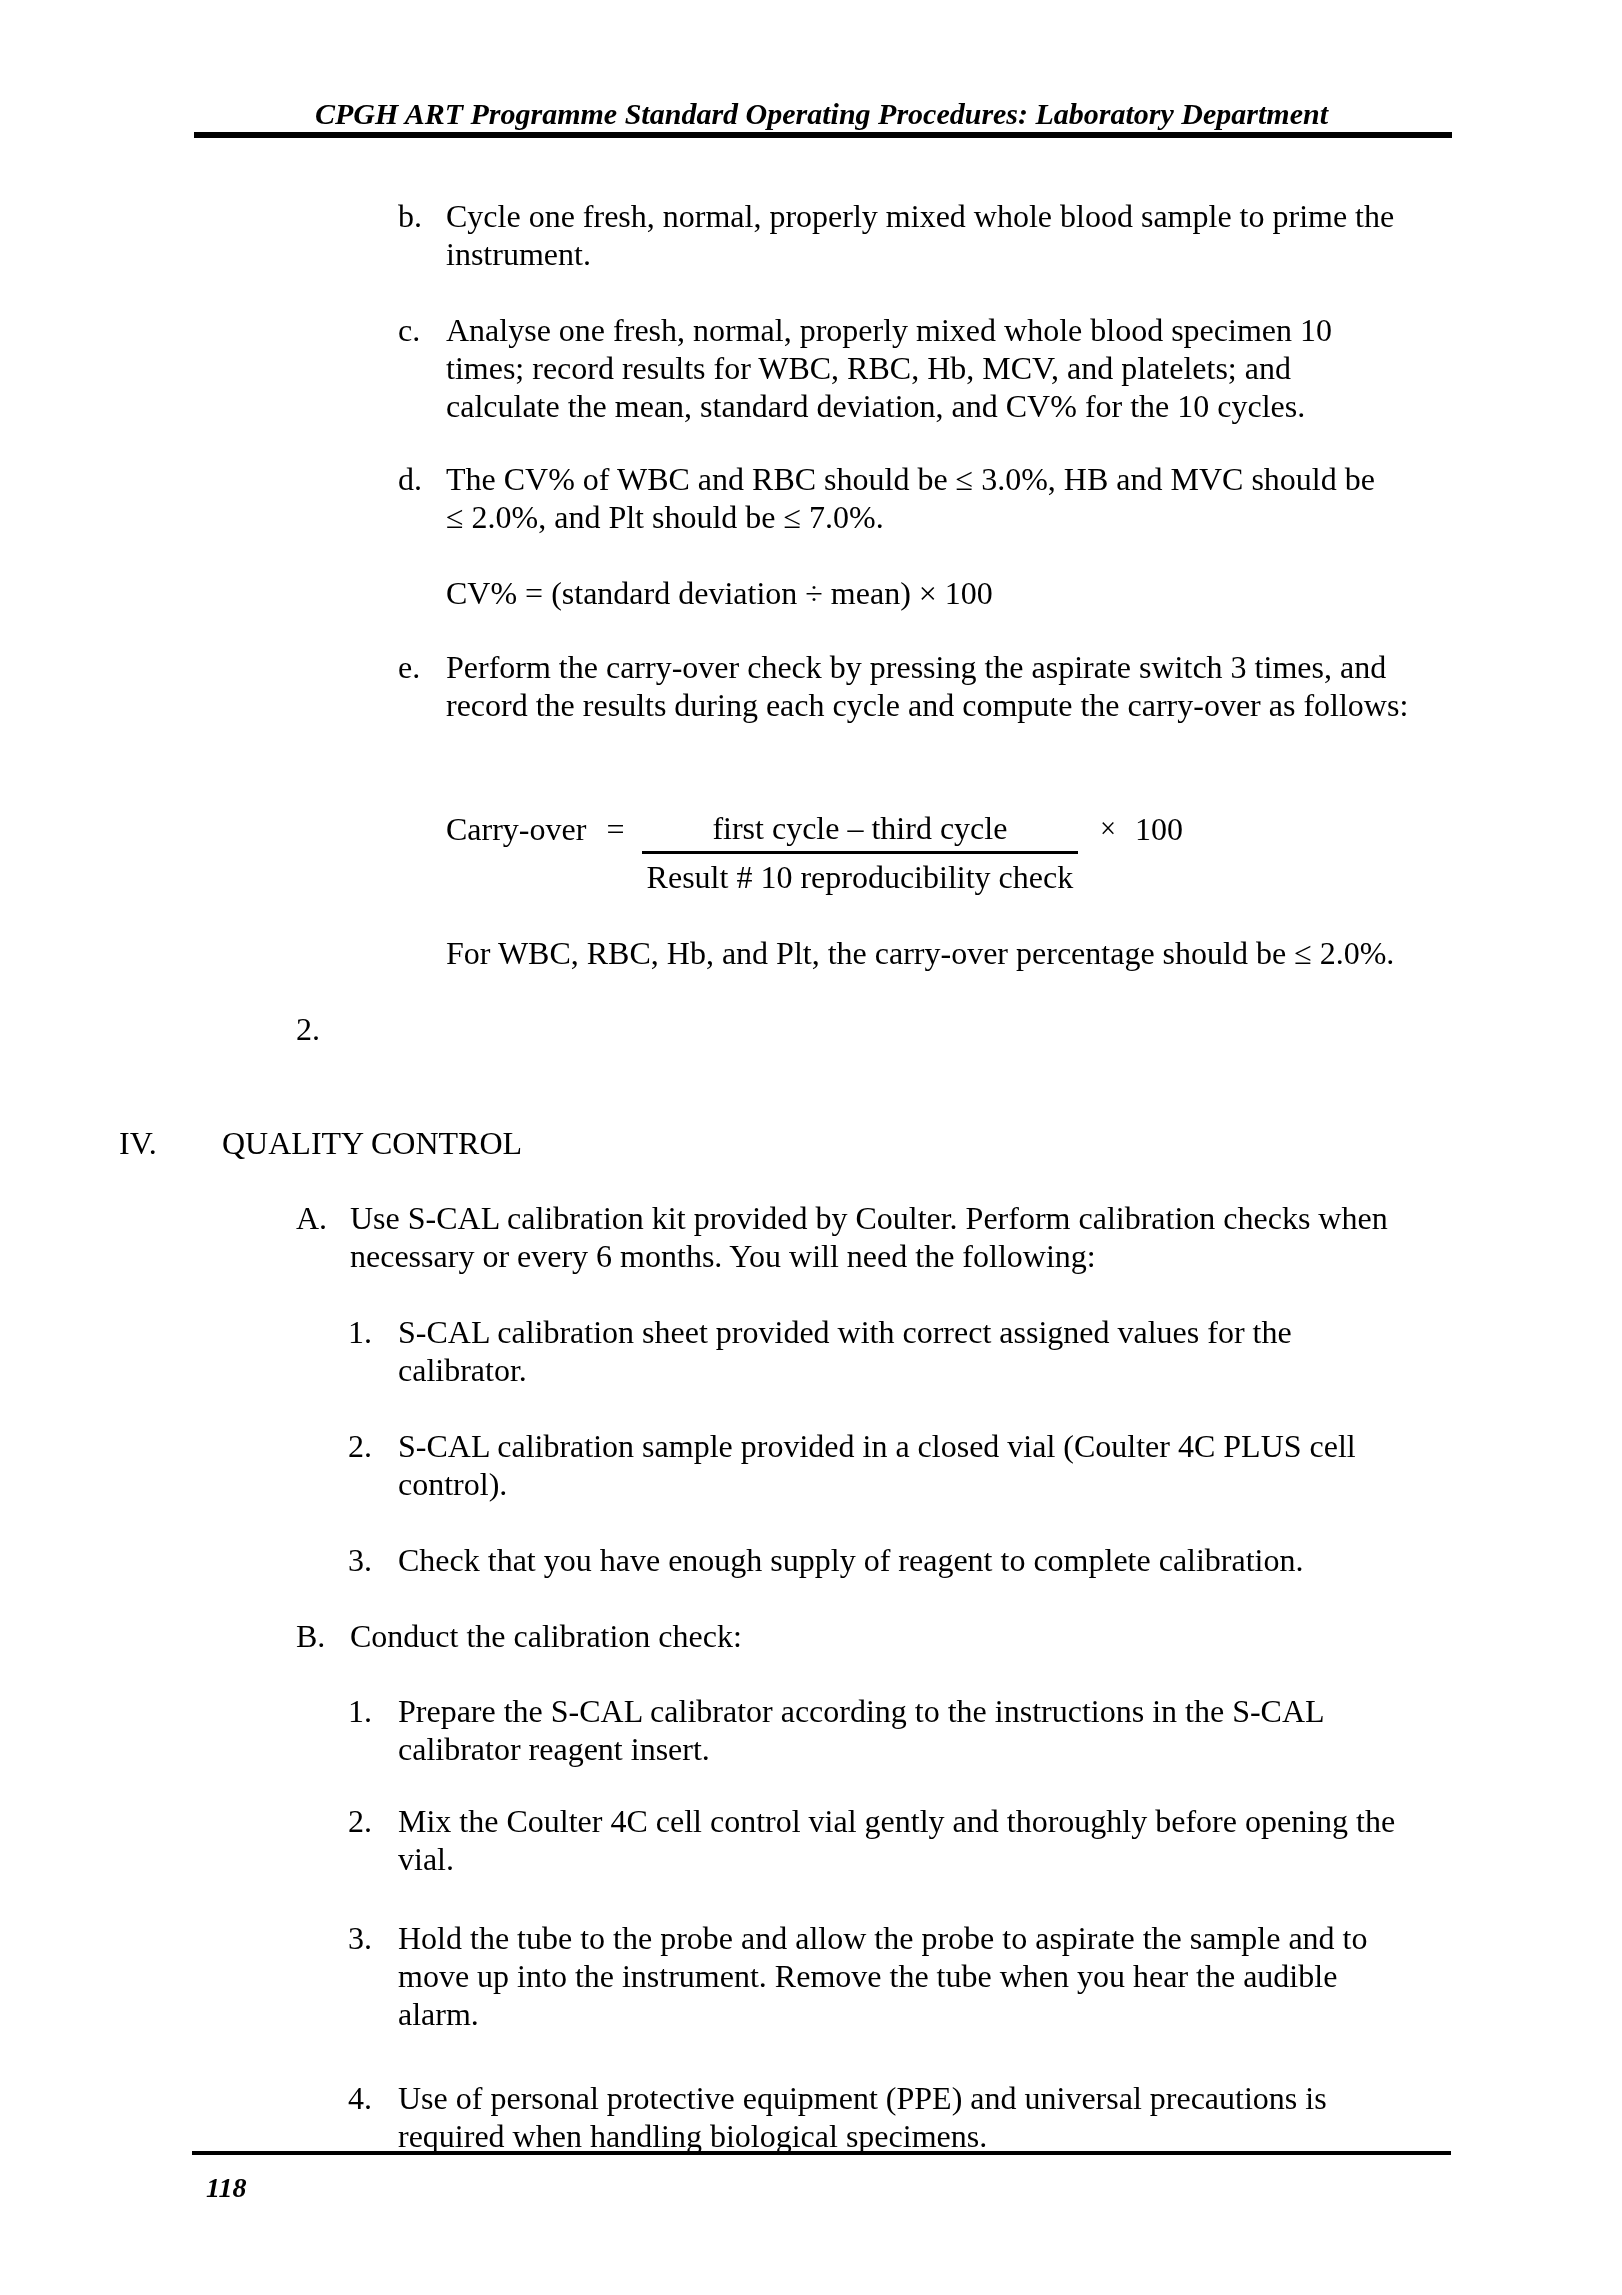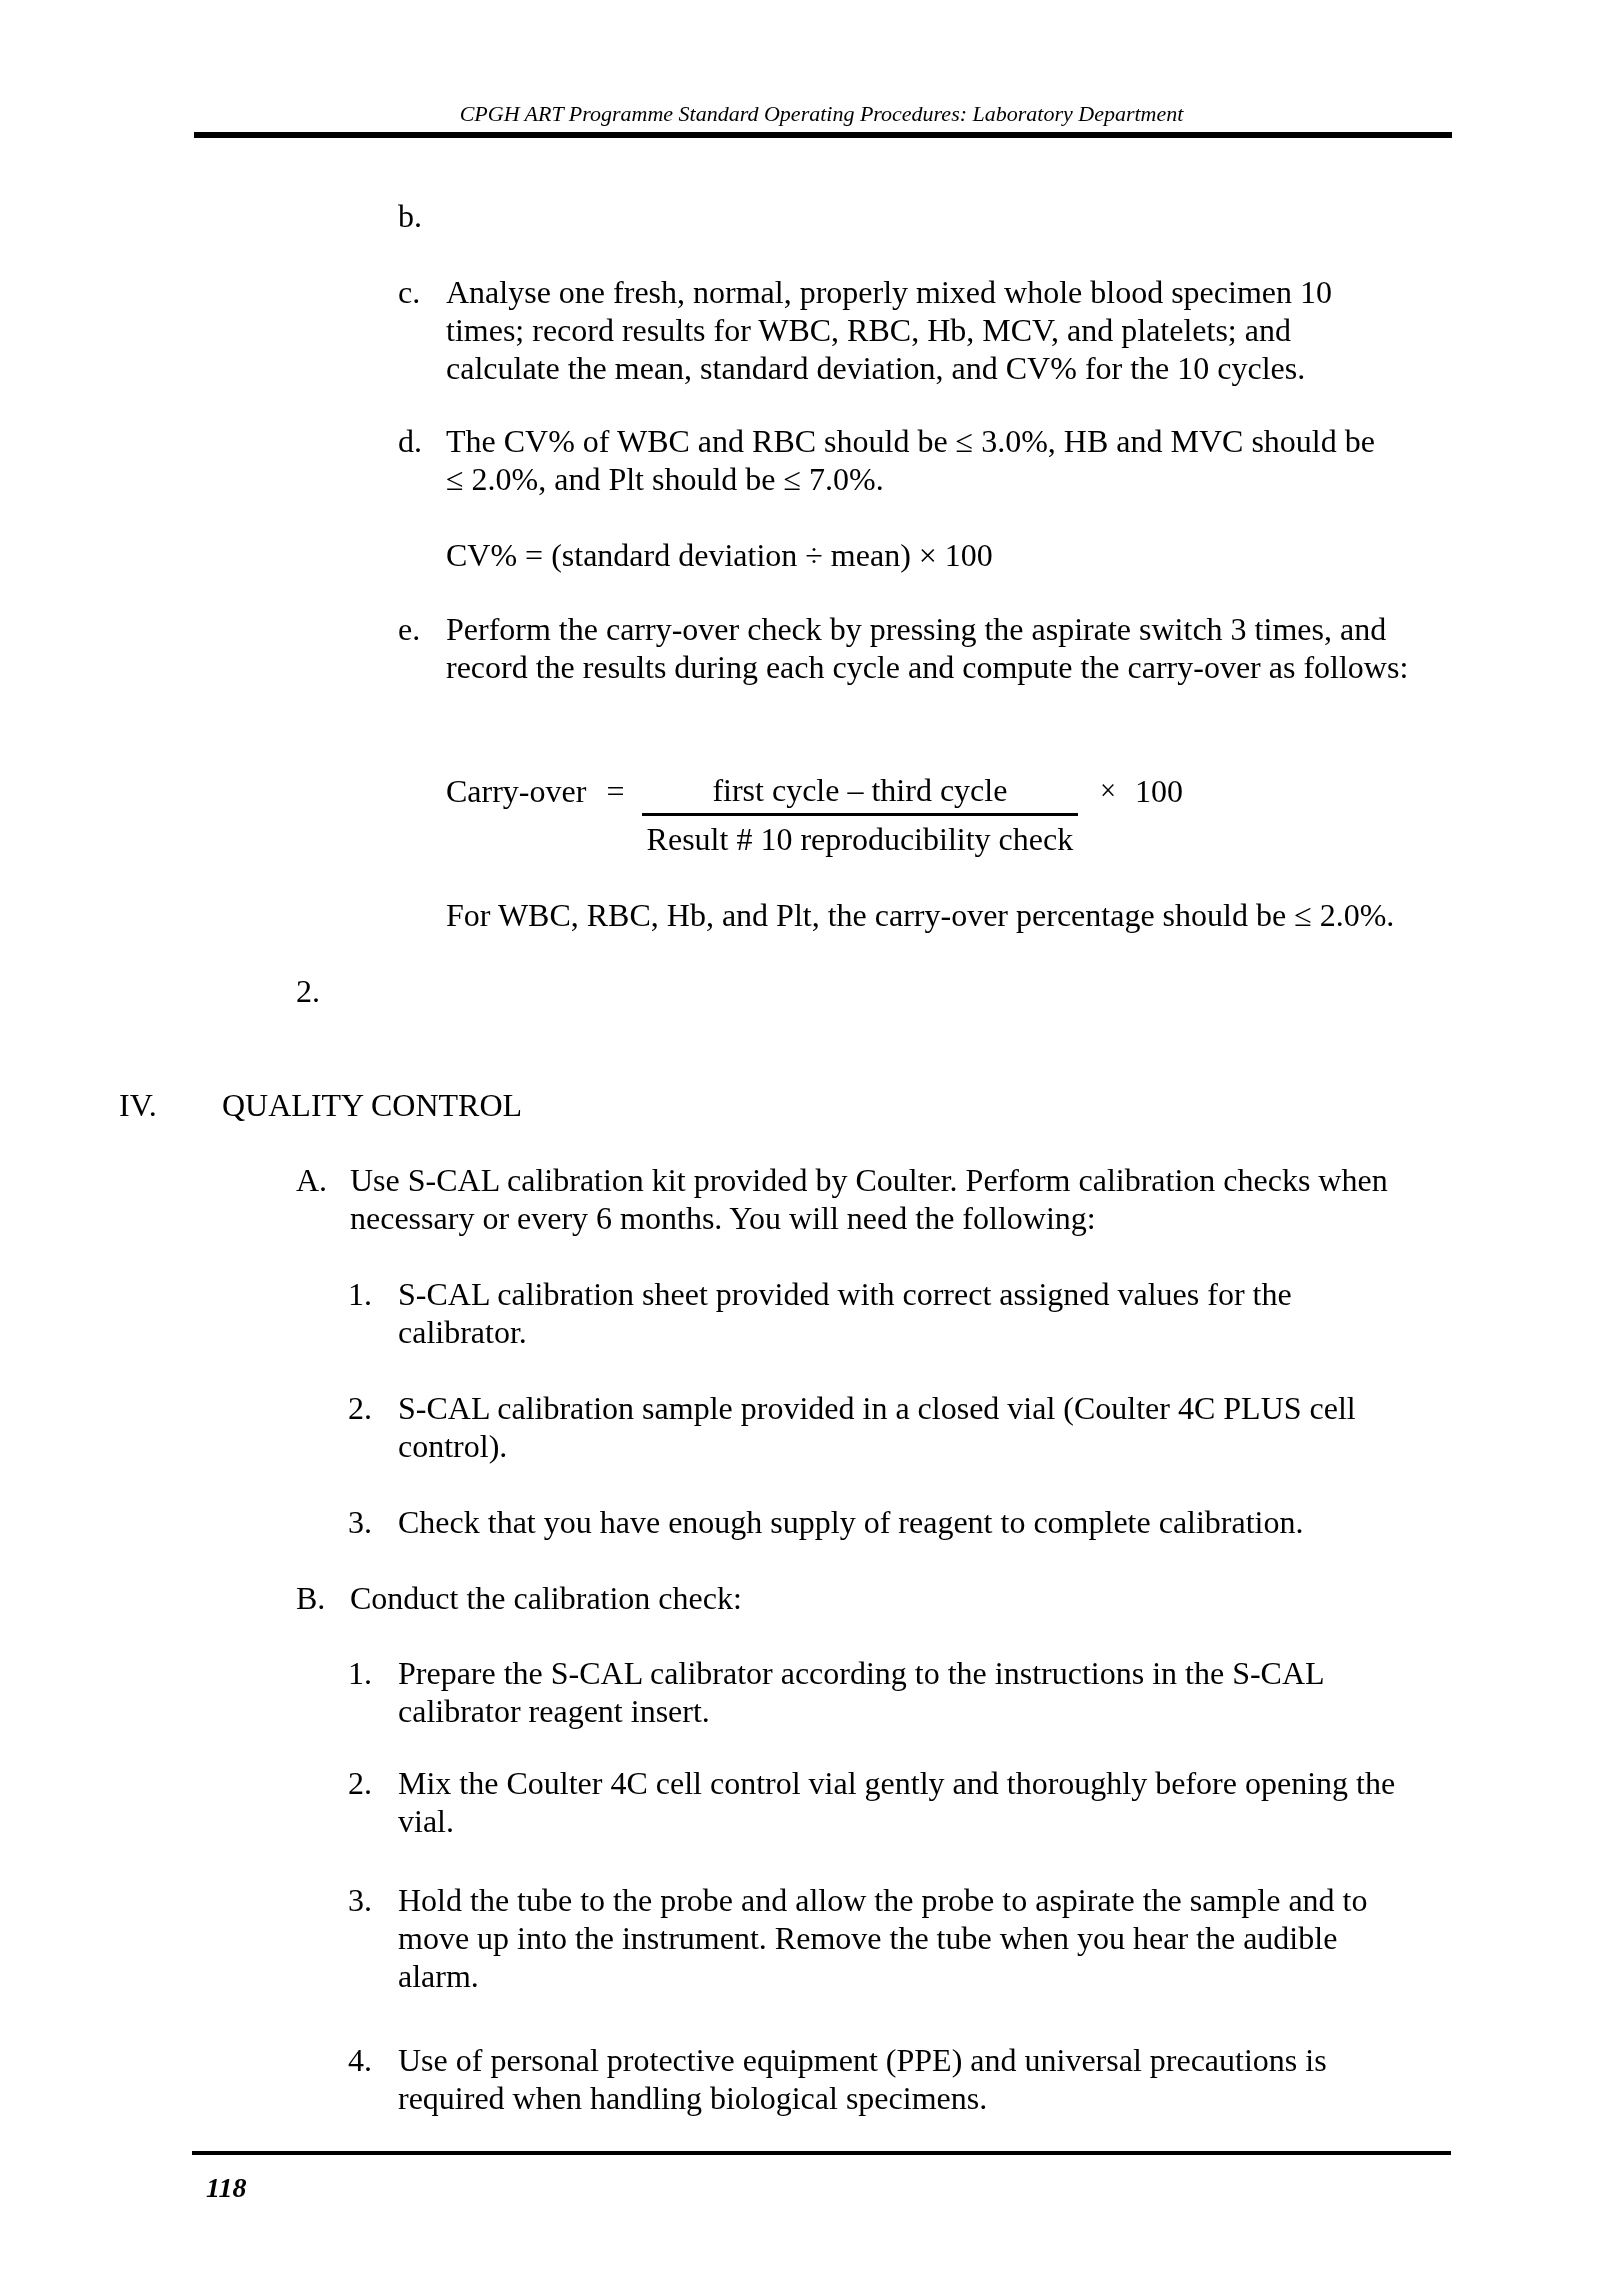--- a/index.html
+++ b/index.html
@@ -10,23 +10,23 @@
     background: #ffffff;
     color: #000000;
     font-family: "Liberation Serif", "DejaVu Serif", serif;
     font-size: 32px;
     line-height: 38px;
     overflow: hidden;
   }
   .header-title {
     margin: 98px 173px 0 194px;
     text-align: center;
-    font-size: 22px;
+    font-size: 30px;
     line-height: 32px;
-    font-weight: normal;
+    font-weight: bold;
     font-style: italic;
   }
   .header-rule {
     margin: 2.4px 0 0 194px;
     width: 1258px;
     height: 5.5px;
     background: #000000;
   }
   .block { display: flex; margin-top: 36px; }
   .block .marker { flex: 0 0 auto; }
@@ -71,20 +71,22 @@
 </head>
 <body>
 
 <div class="page">
 
   <div class="header-title">CPGH ART Programme Standard Operating Procedures: Laboratory Department</div>
   <div class="header-rule"></div>
 
   <div class="block lvl3 mt-first">
     <span class="marker">b.</span>
+    <div class="text">Cycle one fresh, normal, properly mixed whole blood sample to prime the
+instrument.</div>
   </div>
 
   <div class="block lvl3 mt-48">
     <span class="marker">c.</span>
     <div class="text">Analyse one fresh, normal, properly mixed whole blood specimen 10
 times; record results for WBC, RBC, Hb, MCV, and platelets; and
 calculate the mean, standard deviation, and CV% for the 10 cycles.</div>
   </div>
 
   <div class="block lvl3 mt-44">

